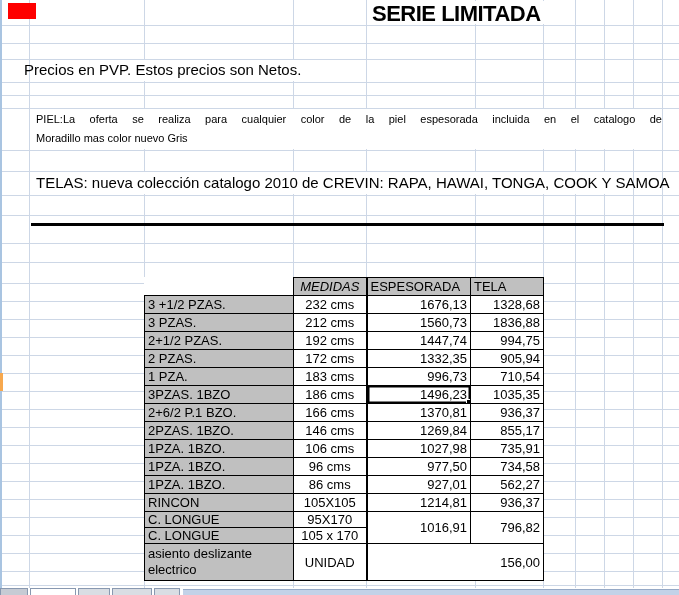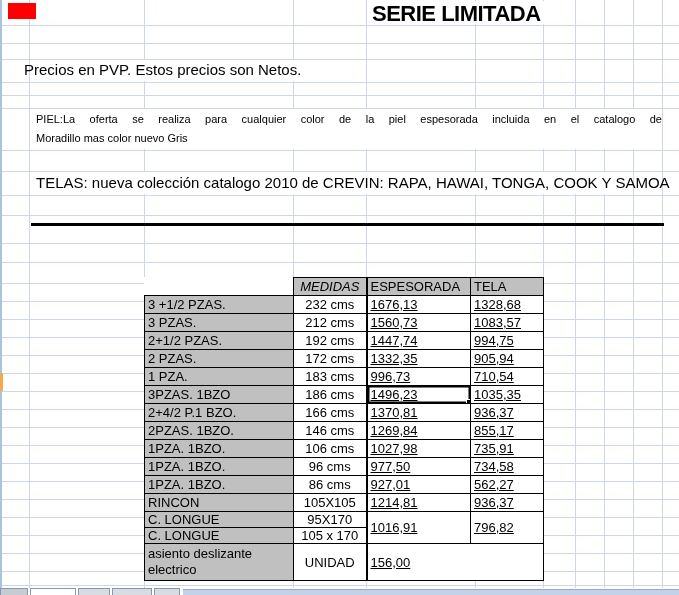--- a/index.html
+++ b/index.html
@@ -41,21 +41,21 @@
     position:absolute;left:144px;top:265px;z-index:3;
     border-collapse:collapse;table-layout:fixed;background:#fff;
     font-size:13px;line-height:15px;margin-top:12px;
   }
   #price-table td{
     border:1px solid #000;height:17px;padding:0 3px;overflow:hidden;white-space:nowrap;
   }
   #price-table td.ghost{border:none;background:#fff;}
   #price-table td.lbl{background:var(--cellfill);text-align:left;}
   #price-table td.med{text-align:center;}
-  #price-table td.num{text-align:left;text-decoration:underline;}
+  #price-table td.num{text-align:right;}
   #price-table td.hdr{background:var(--cellfill);}
   #price-table td.hdr.medh{font-style:italic;text-align:center;}
   #price-table td.thick{border-left:2px solid #000;}
   #price-table tr.short td{height:14px;}
   #price-table td.wrap{white-space:normal;line-height:16px;}
   #price-table td.sel{position:relative;box-shadow:inset 0 0 0 1.5px #000;}
   #price-table td.sel::after{
     content:"";position:absolute;right:-3px;bottom:-3px;width:5px;height:5px;
     background:#000;border:1px solid #fff;z-index:5;
   }
@@ -152,21 +152,21 @@
     <tr>
       <td class="lbl">3 +1/2 PZAS.</td>
       <td class="med">232 cms</td>
       <td class="num thick">1676,13</td>
       <td class="num">1328,68</td>
     </tr>
     <tr>
       <td class="lbl">3 PZAS.</td>
       <td class="med">212 cms</td>
       <td class="num thick">1560,73</td>
-      <td class="num">1083,57</td>
+      <td class="num">1836,88</td>
     </tr>
     <tr>
       <td class="lbl">2+1/2 PZAS.</td>
       <td class="med">192 cms</td>
       <td class="num thick">1447,74</td>
       <td class="num">994,75</td>
     </tr>
     <tr>
       <td class="lbl">2 PZAS.</td>
       <td class="med">172 cms</td>
@@ -179,21 +179,21 @@
       <td class="num thick">996,73</td>
       <td class="num">710,54</td>
     </tr>
     <tr>
       <td class="lbl">3PZAS. 1BZO</td>
       <td class="med">186 cms</td>
       <td class="num thick sel">1496,23</td>
       <td class="num">1035,35</td>
     </tr>
     <tr>
-      <td class="lbl">2+4/2 P.1 BZO.</td>
+      <td class="lbl">2+6/2 P.1 BZO.</td>
       <td class="med">166 cms</td>
       <td class="num thick">1370,81</td>
       <td class="num">936,37</td>
     </tr>
     <tr>
       <td class="lbl">2PZAS. 1BZO.</td>
       <td class="med">146 cms</td>
       <td class="num thick">1269,84</td>
       <td class="num">855,17</td>
     </tr>

